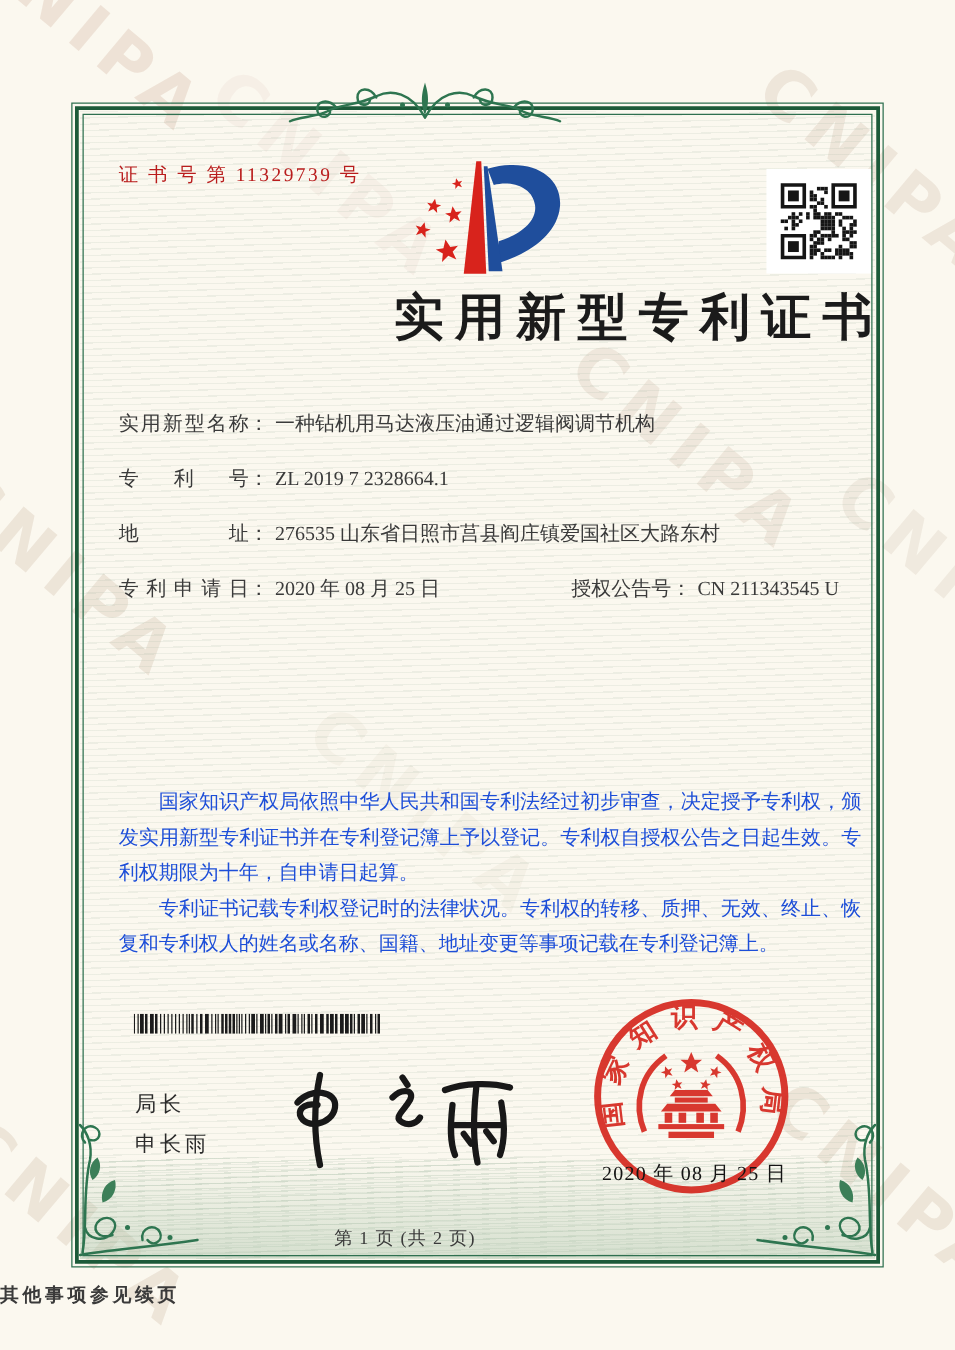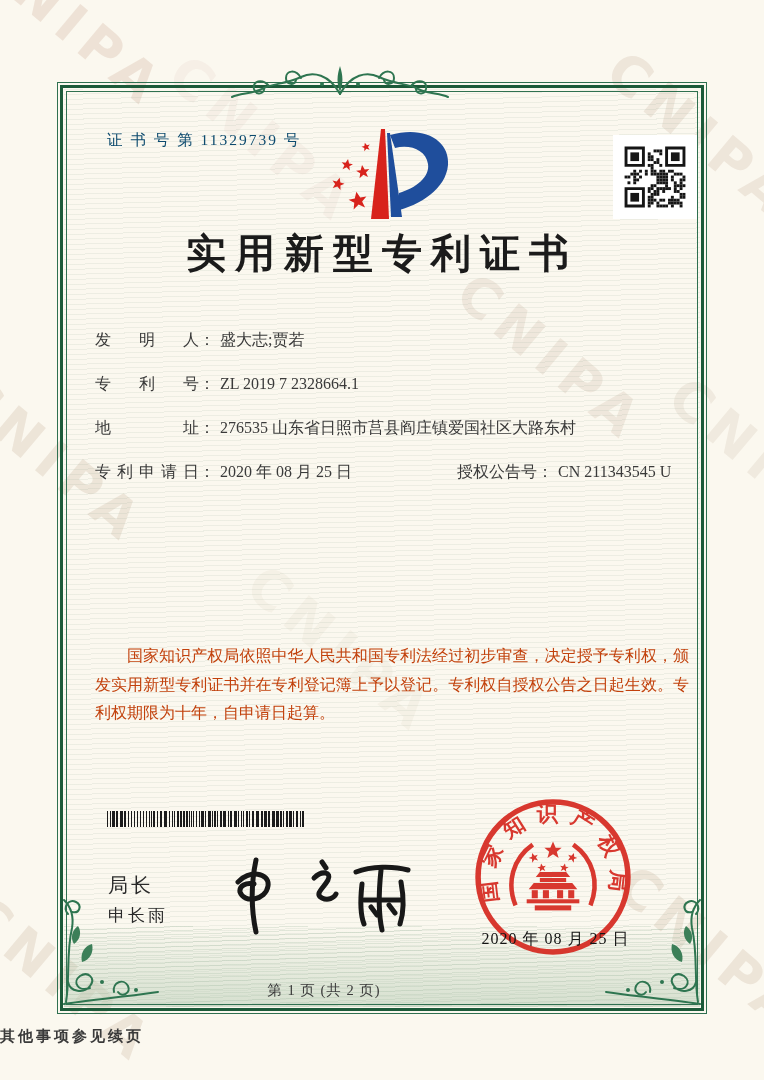--- a/index.html
+++ b/index.html
@@ -29,33 +29,33 @@
 
   
   .frame{position:absolute;left:57px;top:82px;width:650px;height:932px;z-index:3;
      border:1px solid #2f7050;padding:2px;box-sizing:border-box;}
   .frame-mid{width:100%;height:100%;border:3px solid #1c5a39;padding:3px;box-sizing:border-box;}
   .frame-in{width:100%;height:100%;border:1px solid #2f7050;box-sizing:border-box;}
   .ornament{position:absolute;z-index:4;}
 
   
   .ct{position:absolute;z-index:5;}
-  .cert-no{left:107px;top:130px;font-size:15.5px;letter-spacing:2px;color:#0c4a6e;}
-  .title{left:57px;top:226px;width:650px;text-align:center;font-size:40px;font-weight:bold;
+  .cert-no{left:95px;top:130px;font-size:15.5px;letter-spacing:2px;color:#b91c1c;}
+  .title{left:57px;top:226px;width:650px;text-align:right;font-size:40px;font-weight:bold;
          letter-spacing:9px;color:#1b1b1b;}
   .fields{left:95px;top:318px;width:600px;font-size:16px;color:#3a3a3a;}
   .frow{position:relative;height:44px;line-height:44px;white-space:nowrap;}
   .flabel{display:inline-block;width:104px;text-align:justify;text-align-last:justify;vertical-align:top;}
   .fvalue{margin-left:5px;}
   .fpair2{position:absolute;left:362px;top:0;font-family:Liberation Serif, serif;}
-  .paras{left:95px;top:642px;width:594px;font-size:16px;line-height:28.5px;color:#c2410c;text-align:justify;}
+  .paras{left:95px;top:628px;width:594px;font-size:16px;line-height:28.5px;color:#1d4ed8;text-align:justify;}
   .paras p{margin:0;text-indent:2em;}
   .barcode{left:107px;top:811px;}
   .director-title{left:108px;top:872px;font-family:Liberation Sans, sans-serif;
-         font-size:20px;letter-spacing:3px;color:#2a2a2a;}
+         font-size:17px;letter-spacing:3px;color:#2a2a2a;}
   .director-name{left:108px;top:904px;font-family:"Liberation Sans","DejaVu Sans",sans-serif;
          font-size:17px;letter-spacing:3px;color:#2a2a2a;}
   .sig{left:226px;top:854px;z-index:6;}
   .seal{left:472px;top:796px;z-index:6;opacity:.9;}
   .seal-date{left:468px;top:929px;width:175px;text-align:center;font-size:16px;
          letter-spacing:1px;color:#141414;z-index:7;}
   .page-info{left:57px;top:981px;width:534px;text-align:center;font-size:14.5px;color:#3a3a3a;letter-spacing:1px;}
   .cont-note{left:0;top:1027px;width:764px;font-size:15px;color:#3a3a3a;letter-spacing:3px;font-weight:bold;}
 </style>
 </head>
@@ -274,38 +274,39 @@
         <rect x="18" y="24" width="1" height="1"></rect>
         <rect x="20" y="24" width="1" height="1"></rect>
         <rect x="23" y="24" width="1" height="1"></rect>
       </g>
     </svg>
 
   <div class="ct title">实用新型专利证书</div>
 
   <div class="ct fields">
     <div class="frow">
-      <span class="flabel">发明人</span><span>：</span><span class="fvalue">盛大志;贾若</span>
+      <span class="flabel">实用新型名称</span><span>：</span><span class="fvalue">一种钻机用马达液压油通过逻辑阀调节机构</span>
     </div>
     <div class="frow">
       <span class="flabel">专利号</span><span>：</span><span class="fvalue">ZL 2019 7 2328664.1</span>
     </div>
     <div class="frow">
       <span class="flabel">地址</span><span>：</span><span class="fvalue">276535 山东省日照市莒县阎庄镇爱国社区大路东村</span>
     </div>
     <div class="frow">
       <span class="flabel">专利申请日</span><span>：</span><span class="fvalue">2020 年 08 月 25 日</span>
       <span class="fpair2">
         <span>授权公告号</span><span>：</span><span class="fvalue">CN 211343545 U</span>
       </span>
     </div>
   </div>
 
   <div class="ct paras">
     <p>国家知识产权局依照中华人民共和国专利法经过初步审查，决定授予专利权，颁发实用新型专利证书并在专利登记簿上予以登记。专利权自授权公告之日起生效。专利权期限为十年，自申请日起算。</p>
+    <p>专利证书记载专利权登记时的法律状况。专利权的转移、质押、无效、终止、恢复和专利权人的姓名或名称、国籍、地址变更等事项记载在专利登记簿上。</p>
   </div>
 
   <svg id="barcode-svg" class="ct barcode" width="200" height="16" viewBox="0 0 200 16">
       <g fill="#1b1b1b">
         <rect x="0" y="0" width="1" height="16"></rect>
         <rect x="3" y="0" width="1" height="16"></rect>
         <rect x="5" y="0" width="3" height="16"></rect>
         <rect x="9" y="0" width="2" height="16"></rect>
         <rect x="13" y="0" width="3" height="16"></rect>
         <rect x="17" y="0" width="2" height="16"></rect>

